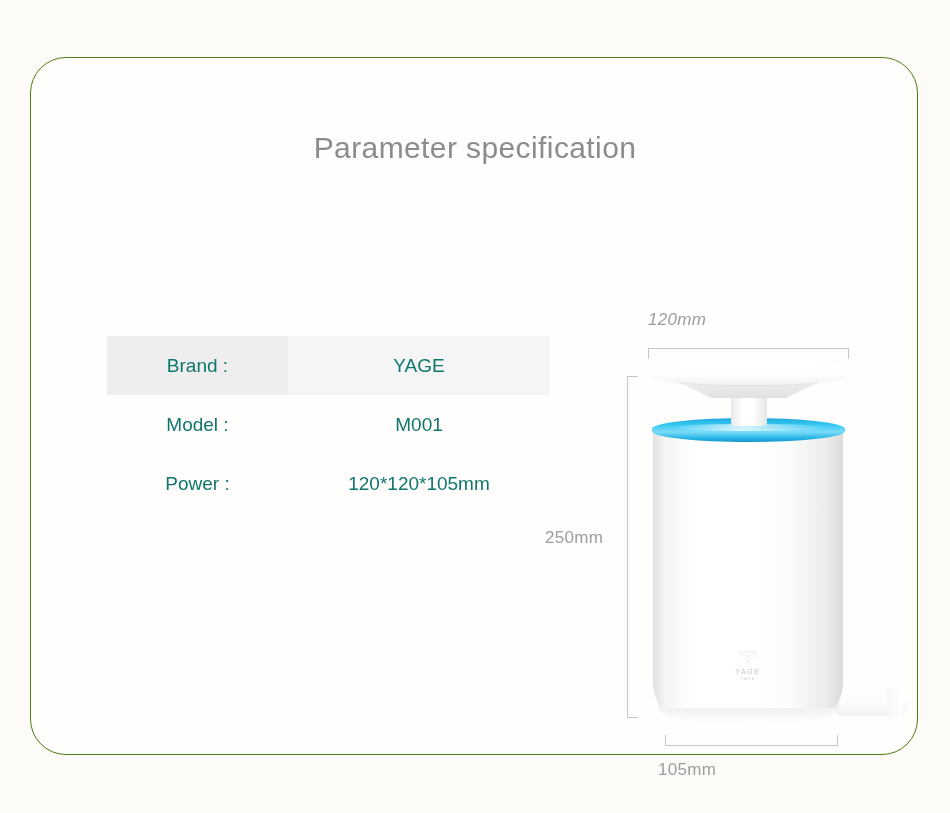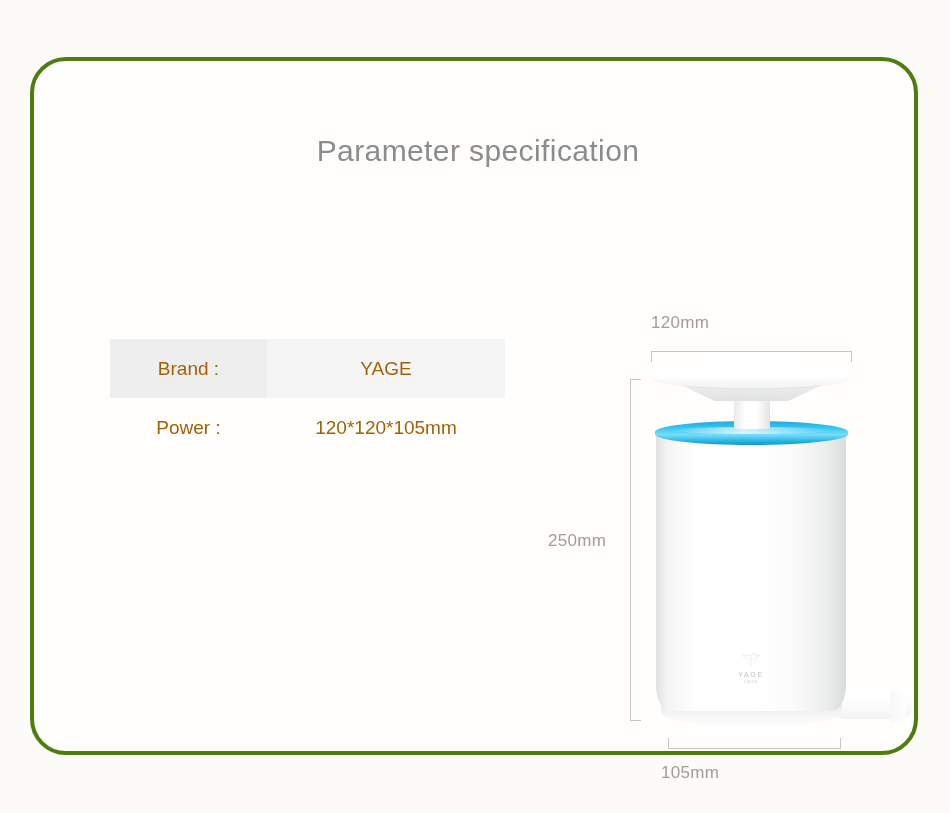--- a/index.html
+++ b/index.html
@@ -15,21 +15,21 @@
     position: relative;
   }
 
   
   #spec-card {
     position: absolute;
     left: 30px;
     top: 57px;
     width: 888px;
     height: 698px;
-    border: 4px solid #4d7c0f;
+    border: 1px solid #4d7c0f;
     border-radius: 36px;
     background: #fffefc;
     box-sizing: border-box;
   }
 
   
   #page-title {
     position: absolute;
     left: 0;
     top: 73px;
@@ -46,24 +46,24 @@
   #spec-table {
     position: absolute;
     left: 76px;
     top: 278px;
     width: 379px;
     border-collapse: collapse;
     table-layout: fixed;
   }
   #spec-table tr { height: 59px; }
   #spec-table td {
-    padding: 4px;
+    padding: 16px;
     font-size: 19px;
     font-weight: 400;
-    color: #a16207;
+    color: #0f766e;
     text-align: center;
     vertical-align: middle;
     white-space: nowrap;
   }
   #spec-table td.lbl { width: 149px; }
   #spec-table td.val { width: 230px; }
   #spec-table tr.striped td.lbl { background: #eeeeee; }
   #spec-table tr.striped td.val { background: #f5f5f5; }
   #spec-table tr.plain td { background: transparent; }
 
@@ -77,21 +77,21 @@
   }
 
   
   .dim-label {
     position: absolute;
     font-size: 17px;
     color: #9d9d9d;
     white-space: nowrap;
     letter-spacing: 0.3px;
   }
-  #dim-top-label   { left: 147px; top: 62px; }
+  #dim-top-label   { left: 147px; top: 62px; font-style: italic; }
   #dim-bottom-label{ left: 157px; top: 512px; }
   #dim-left-label  { left: 44px;  top: 280px; }
 
   
   #dim-top-bracket {
     position: absolute;
     left: 147px;
     top: 100px;
     width: 201px;
     height: 11px;
@@ -279,20 +279,24 @@
 
 <div id="spec-card">
 
   <div id="page-title">Parameter specification</div>
 
   <table id="spec-table">
     <tbody>
       <tr class="striped">
         <td class="lbl">Brand :</td>
         <td class="val">YAGE</td>
+      </tr>
+      <tr class="plain">
+        <td class="lbl">Model :</td>
+        <td class="val">M001</td>
       </tr>
       <tr class="plain">
         <td class="lbl">Power :</td>
         <td class="val">120*120*105mm</td>
       </tr>
     </tbody>
   </table>
 
   <div id="product-figure">
 

